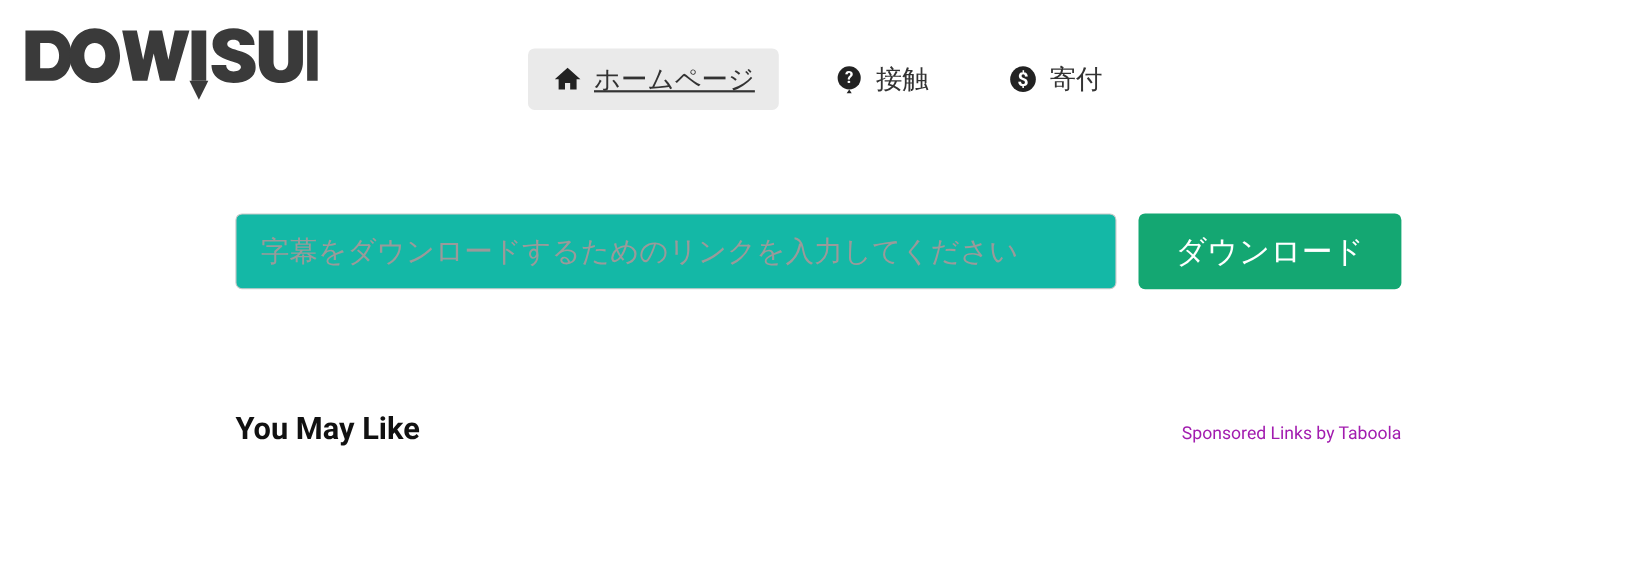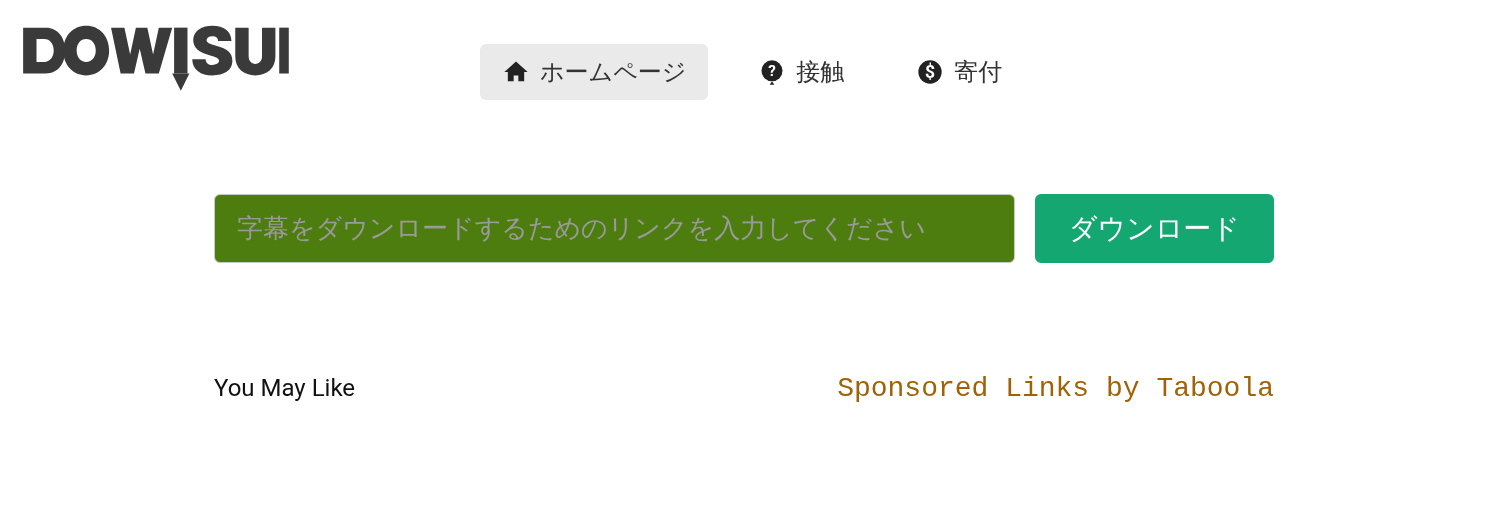--- a/index.html
+++ b/index.html
@@ -40,20 +40,21 @@
     gap: 10px;
     font-size: 24px;
     color: #333;
     padding: 12px 22px;
     border-radius: 6px;
     cursor: pointer;
     white-space: nowrap;
   }
   .nav-item.active {
     background: #eaeaea;
+    text-decoration: underline;
   }
   .nav-item .icon {
     display: inline-flex;
     width: 28px;
     height: 28px;
     color: #222;
   }
   .nav-item .icon svg { width: 100%; height: 100%; fill: currentColor; }
   .main {
     max-width: 1100px;
@@ -65,49 +66,48 @@
     gap: 20px;
     align-items: stretch;
   }
   .url-input {
     flex: 1;
     font-size: 26px;
     padding: 18px 22px;
     border: 1px solid #c9c9c9;
     border-radius: 6px;
     color: #222;
-    background: #4d7c0f;
+    background: #14b8a6;
     outline: none;
   }
   .url-input::placeholder { color: #9a9a9a; }
   .download-btn {
     background: #14a772;
     color: #fff;
     border: none;
     border-radius: 6px;
     font-size: 28px;
     padding: 0 34px;
     cursor: pointer;
     white-space: nowrap;
   }
   .section-row {
     display: flex;
     justify-content: space-between;
     align-items: baseline;
     margin-top: 110px;
   }
   .you-may-like {
-    font-size: 24px;
-    font-weight: 400;
+    font-size: 28px;
+    font-weight: 700;
     color: #111;
   }
   .sponsored {
-    font-size: 28px;
-    color: #a16207;
-    font-family: Liberation Mono, monospace;
+    font-size: 16px;
+    color: #a21caf;
   }
 </style>
 </head>
 <body>
 
 <div class="header">
   <div class="logo">
     <svg viewBox="0 0 280 90" width="270" height="86">
       <g fill="#3a3a3a">
 

